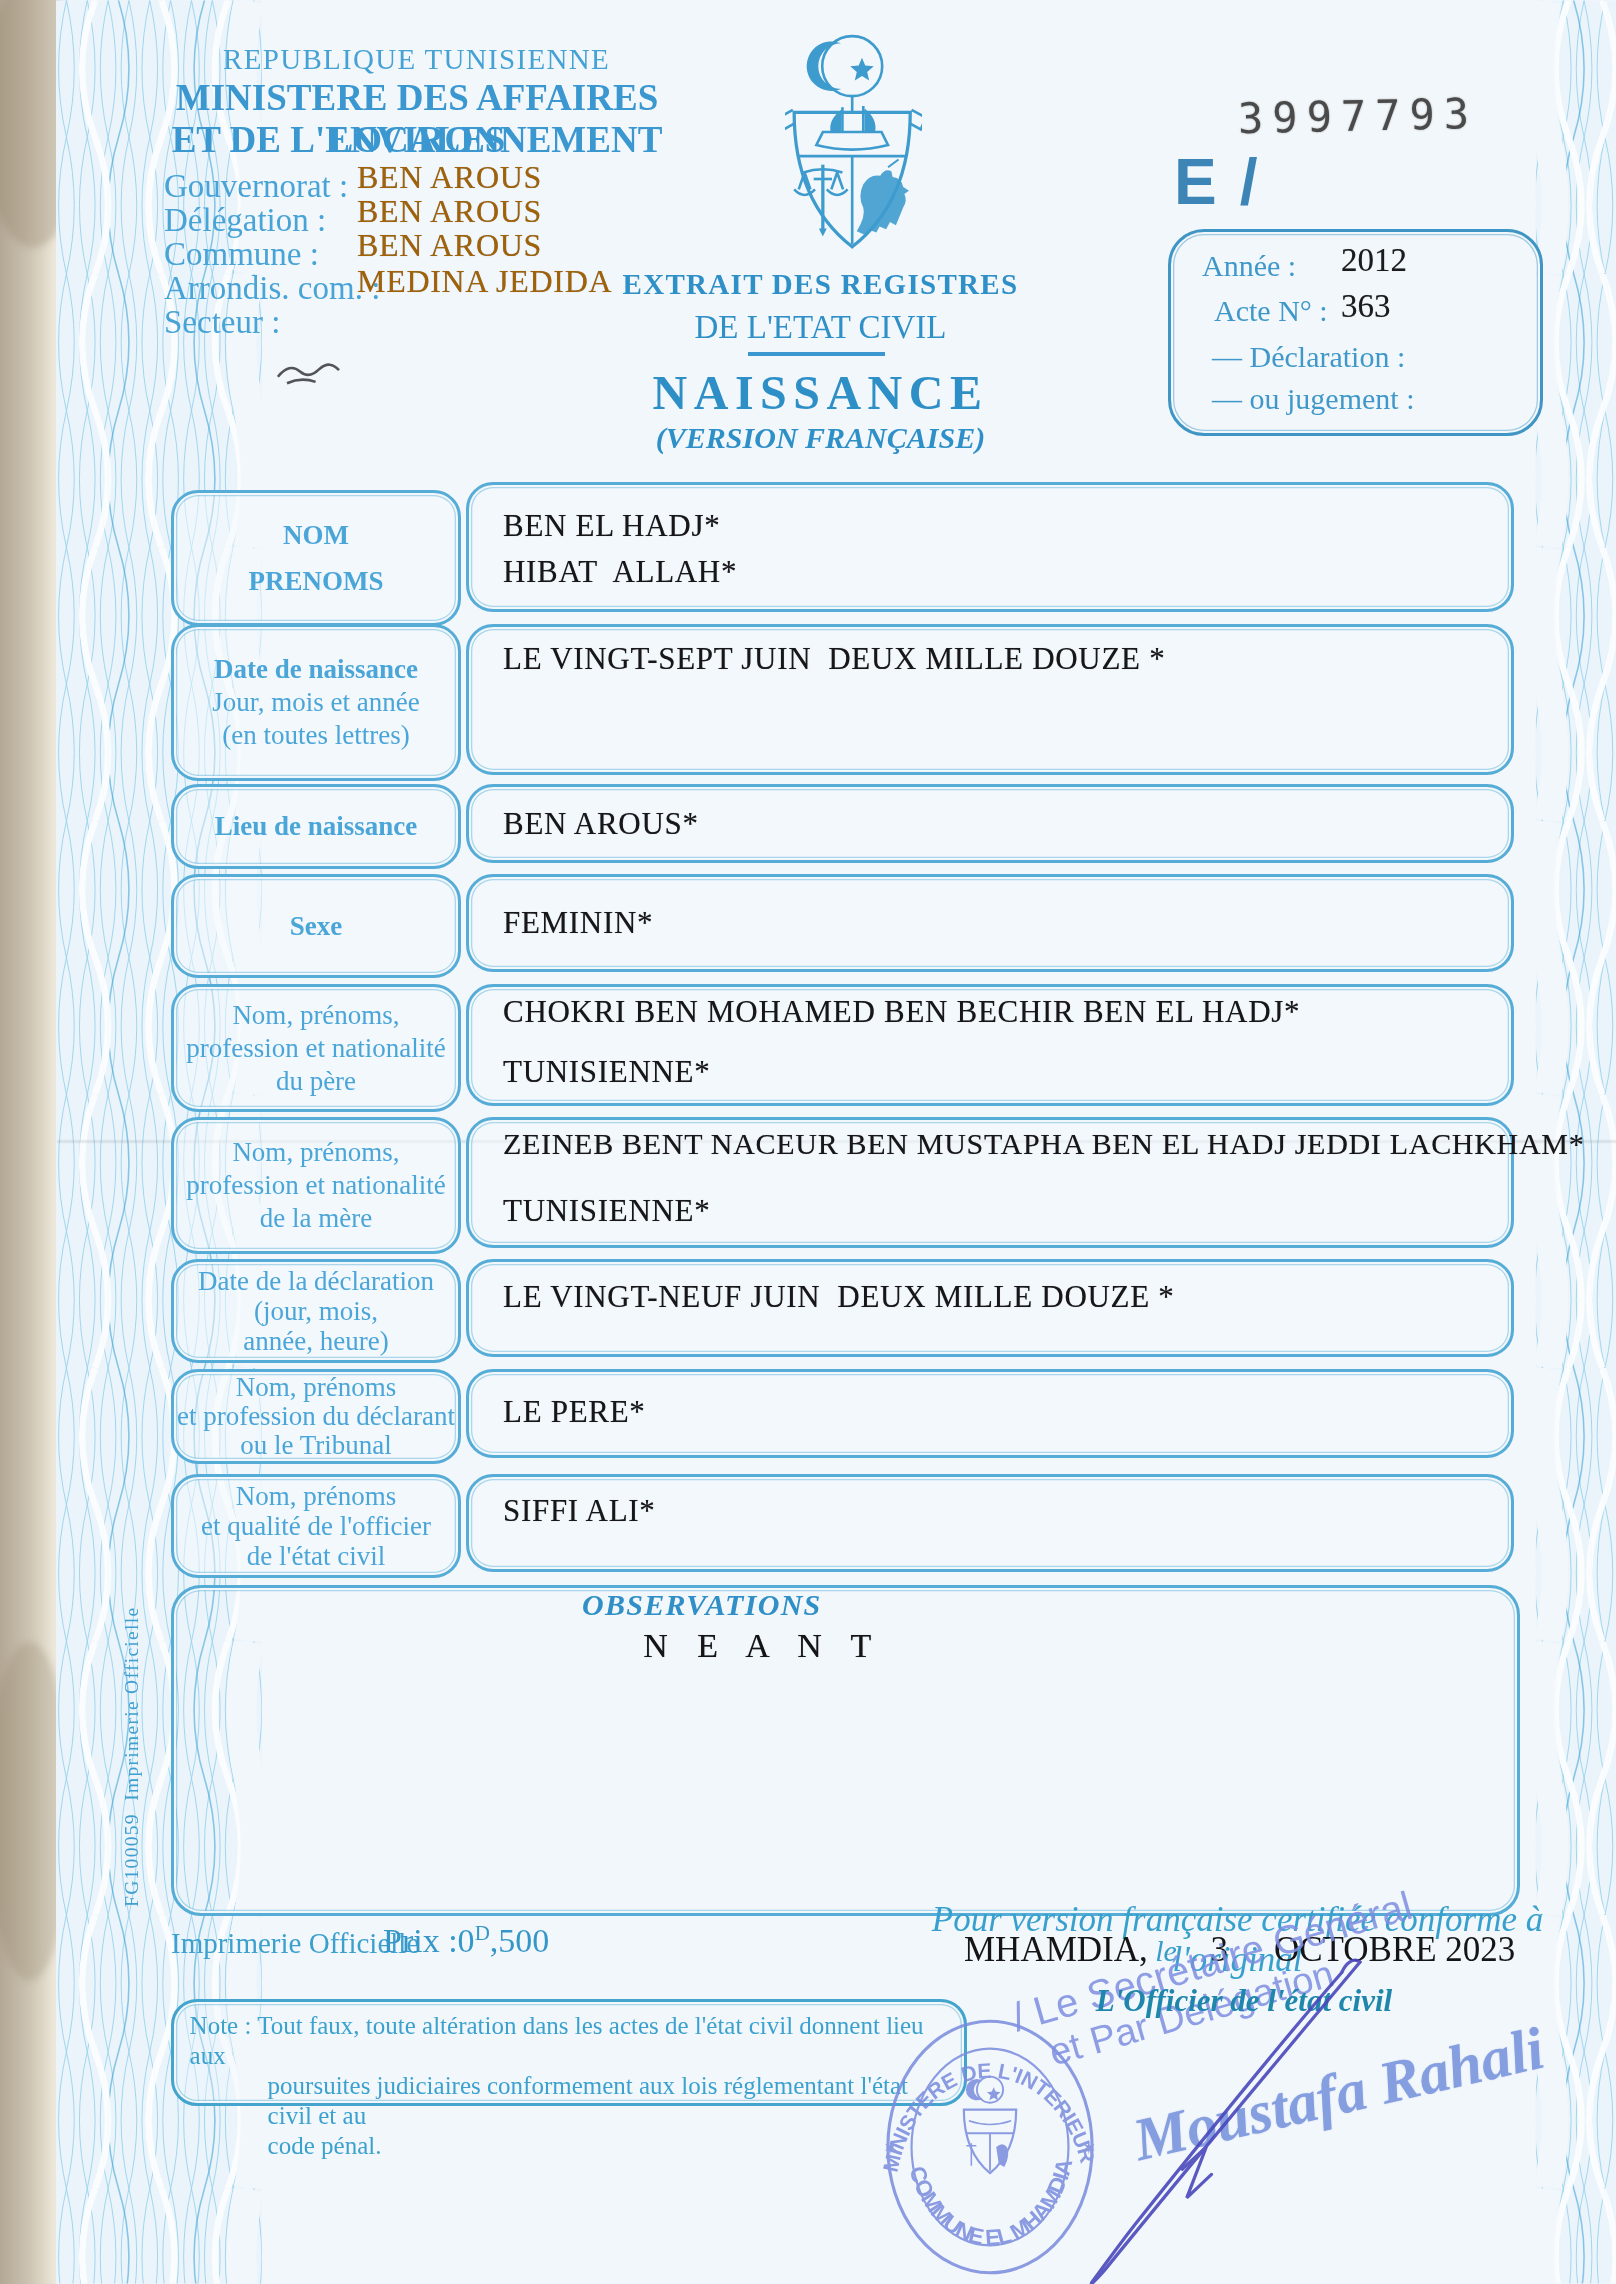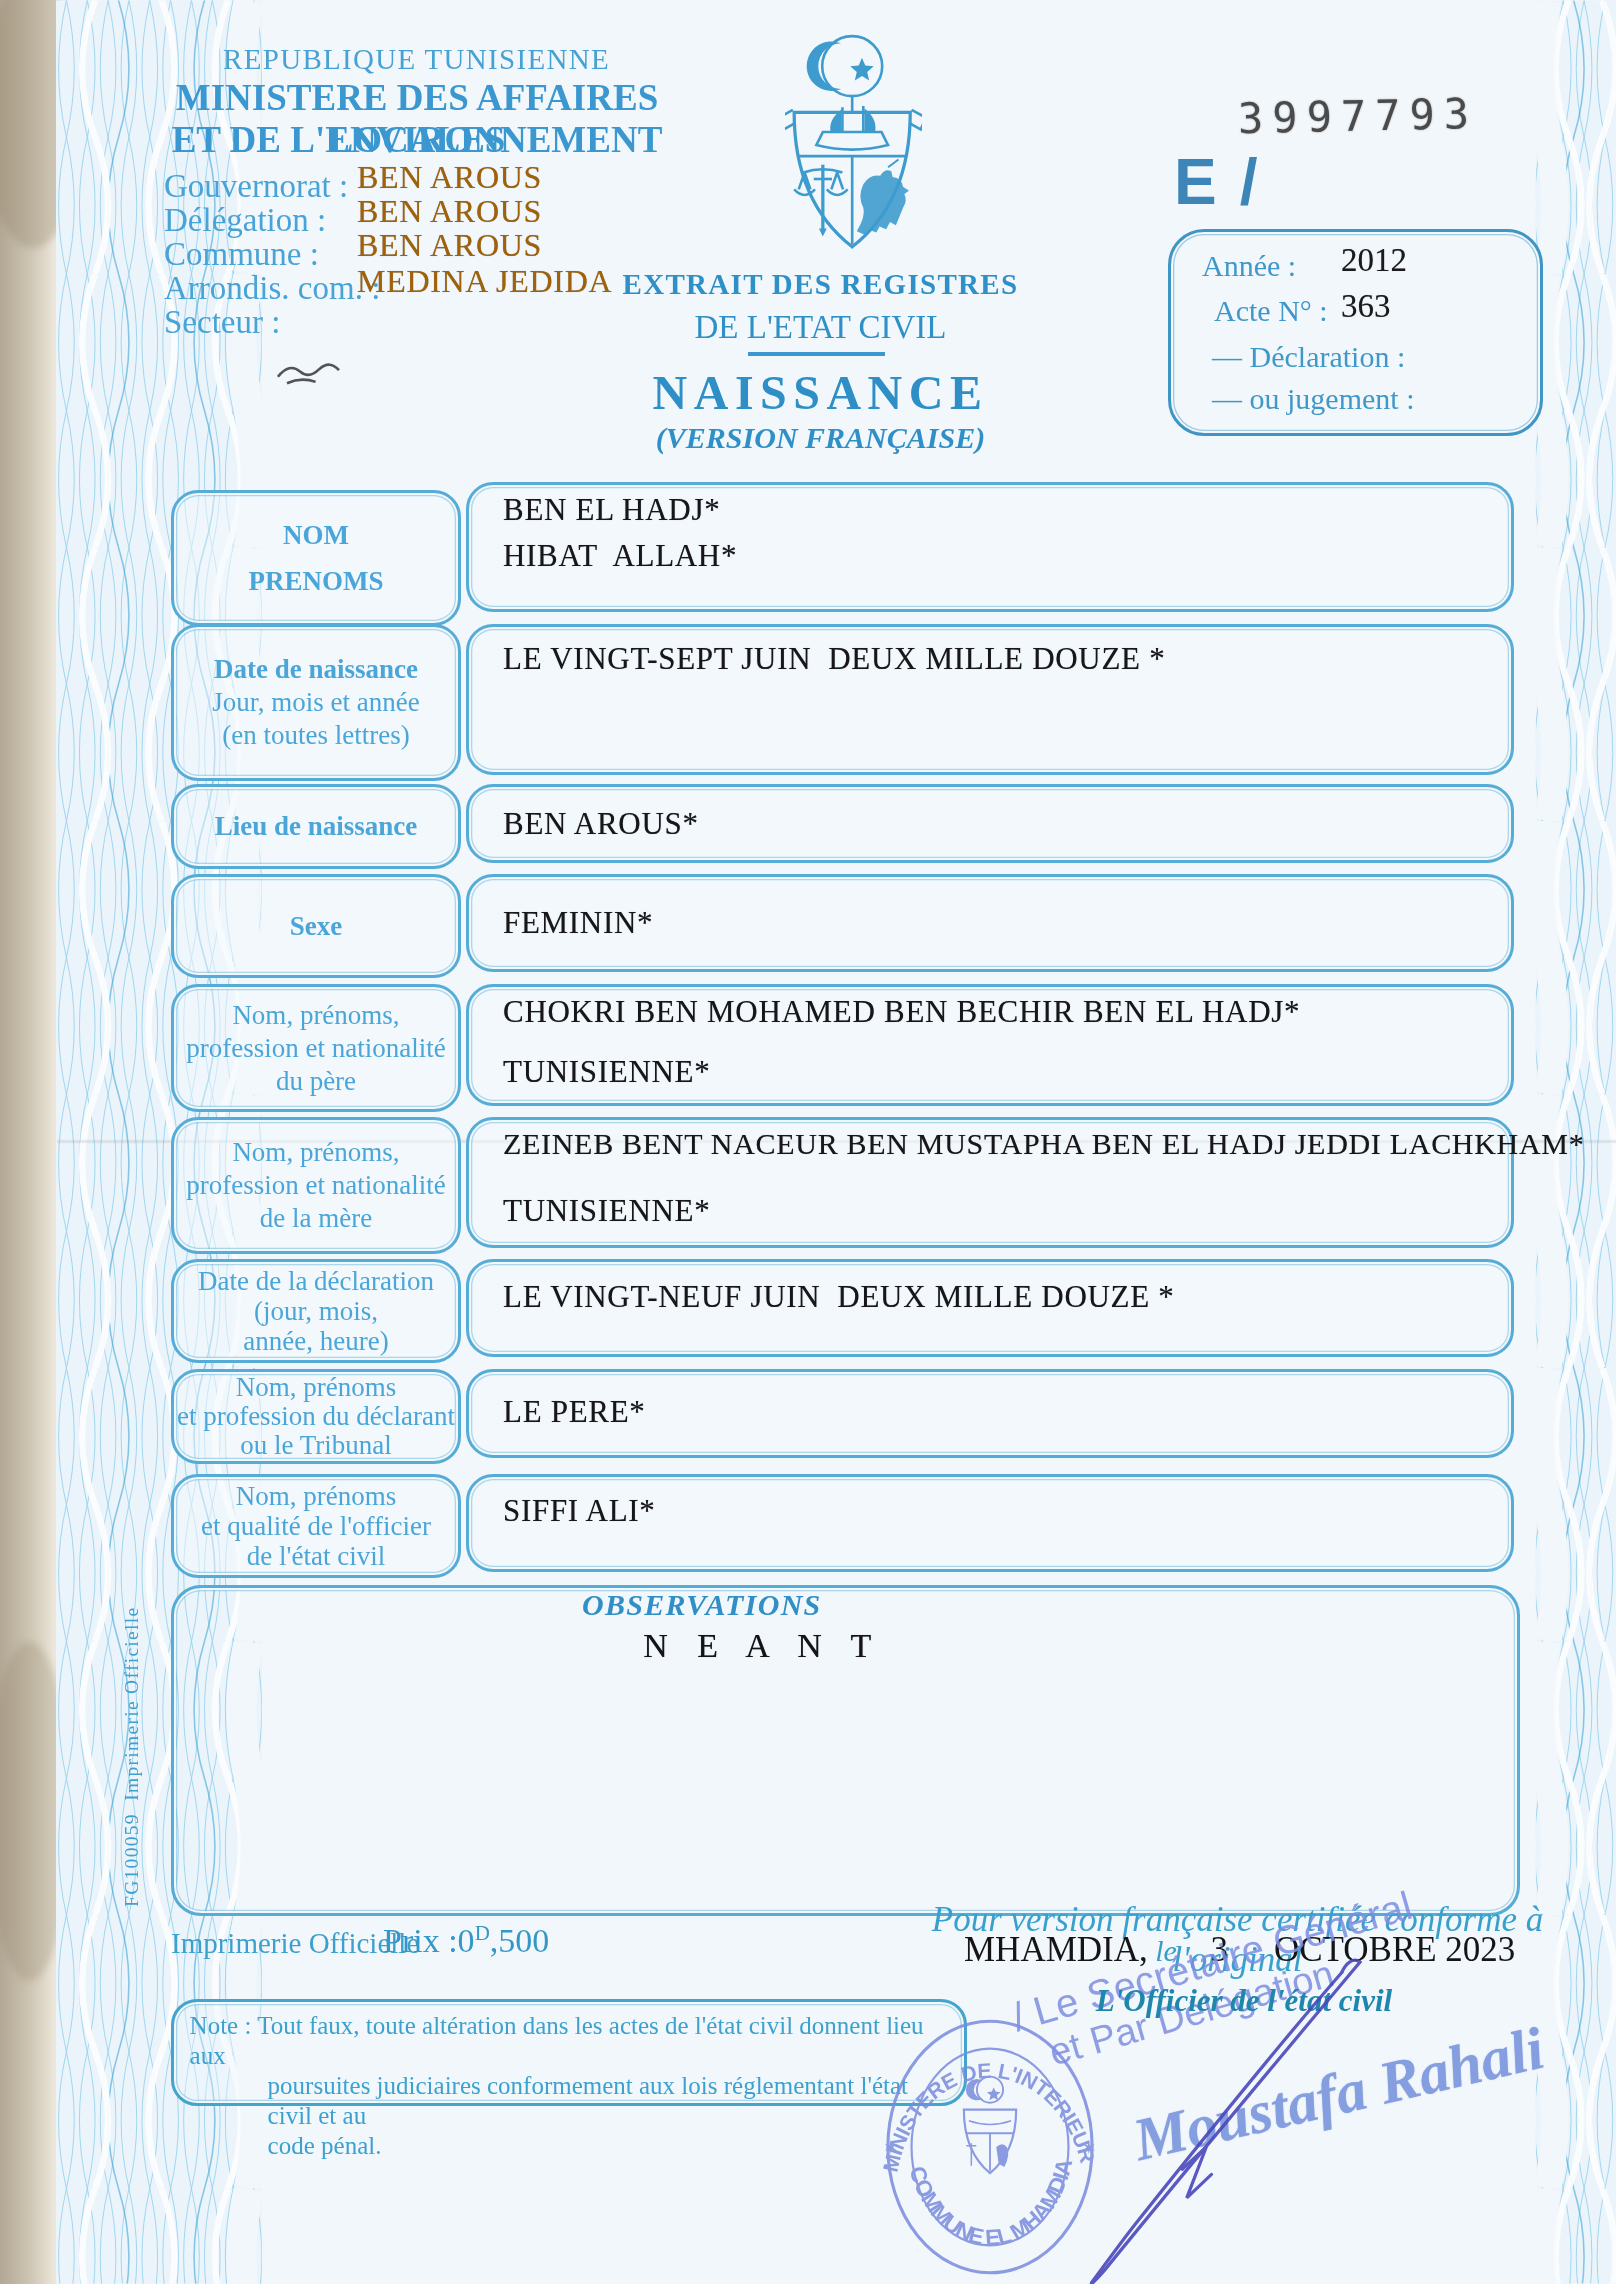--- a/index.html
+++ b/index.html
@@ -233,21 +233,21 @@
   <div class="abs ref-value" style="left:1341px;top:242px;">2012</div>
   <div class="abs ref-label" style="left:1202px;top:294px;margin-left:12px;">Acte N° :</div>
   <div class="abs ref-value" style="left:1341px;top:288px;">363</div>
   <div class="abs ref-label" style="left:1212px;top:340px;">— Déclaration :</div>
   <div class="abs ref-label" style="left:1212px;top:382px;">— ou jugement :</div>
 
   <div class="abs rowlabel" style="left:171px;top:482px;width:284px;height:130px;gap:13px;margin-top:8px;">
     <span class="lb">NOM</span>
     <span class="lb">PRENOMS</span>
   </div>
-  <div class="abs rowvalue" style="left:466px;top:482px;width:1048px;height:130px;padding-top:7px;gap:10.4px;">
+  <div class="abs rowvalue" style="left:466px;top:482px;width:1048px;height:130px;padding-top:23px;gap:10.4px;">
     <span class="vline">BEN EL HADJ*</span>
     <span class="vline">HIBAT  ALLAH*</span>
   </div>
 
   <div class="abs rowlabel" style="left:171px;top:624px;width:284px;height:151px;">
     <span class="lb">Date de naissance</span>
     <span>Jour, mois et année</span>
     <span>(en toutes lettres)</span>
   </div>
   <div class="abs rowvalue" style="left:466px;top:624px;width:1048px;height:151px;padding-top:14.3px;">

